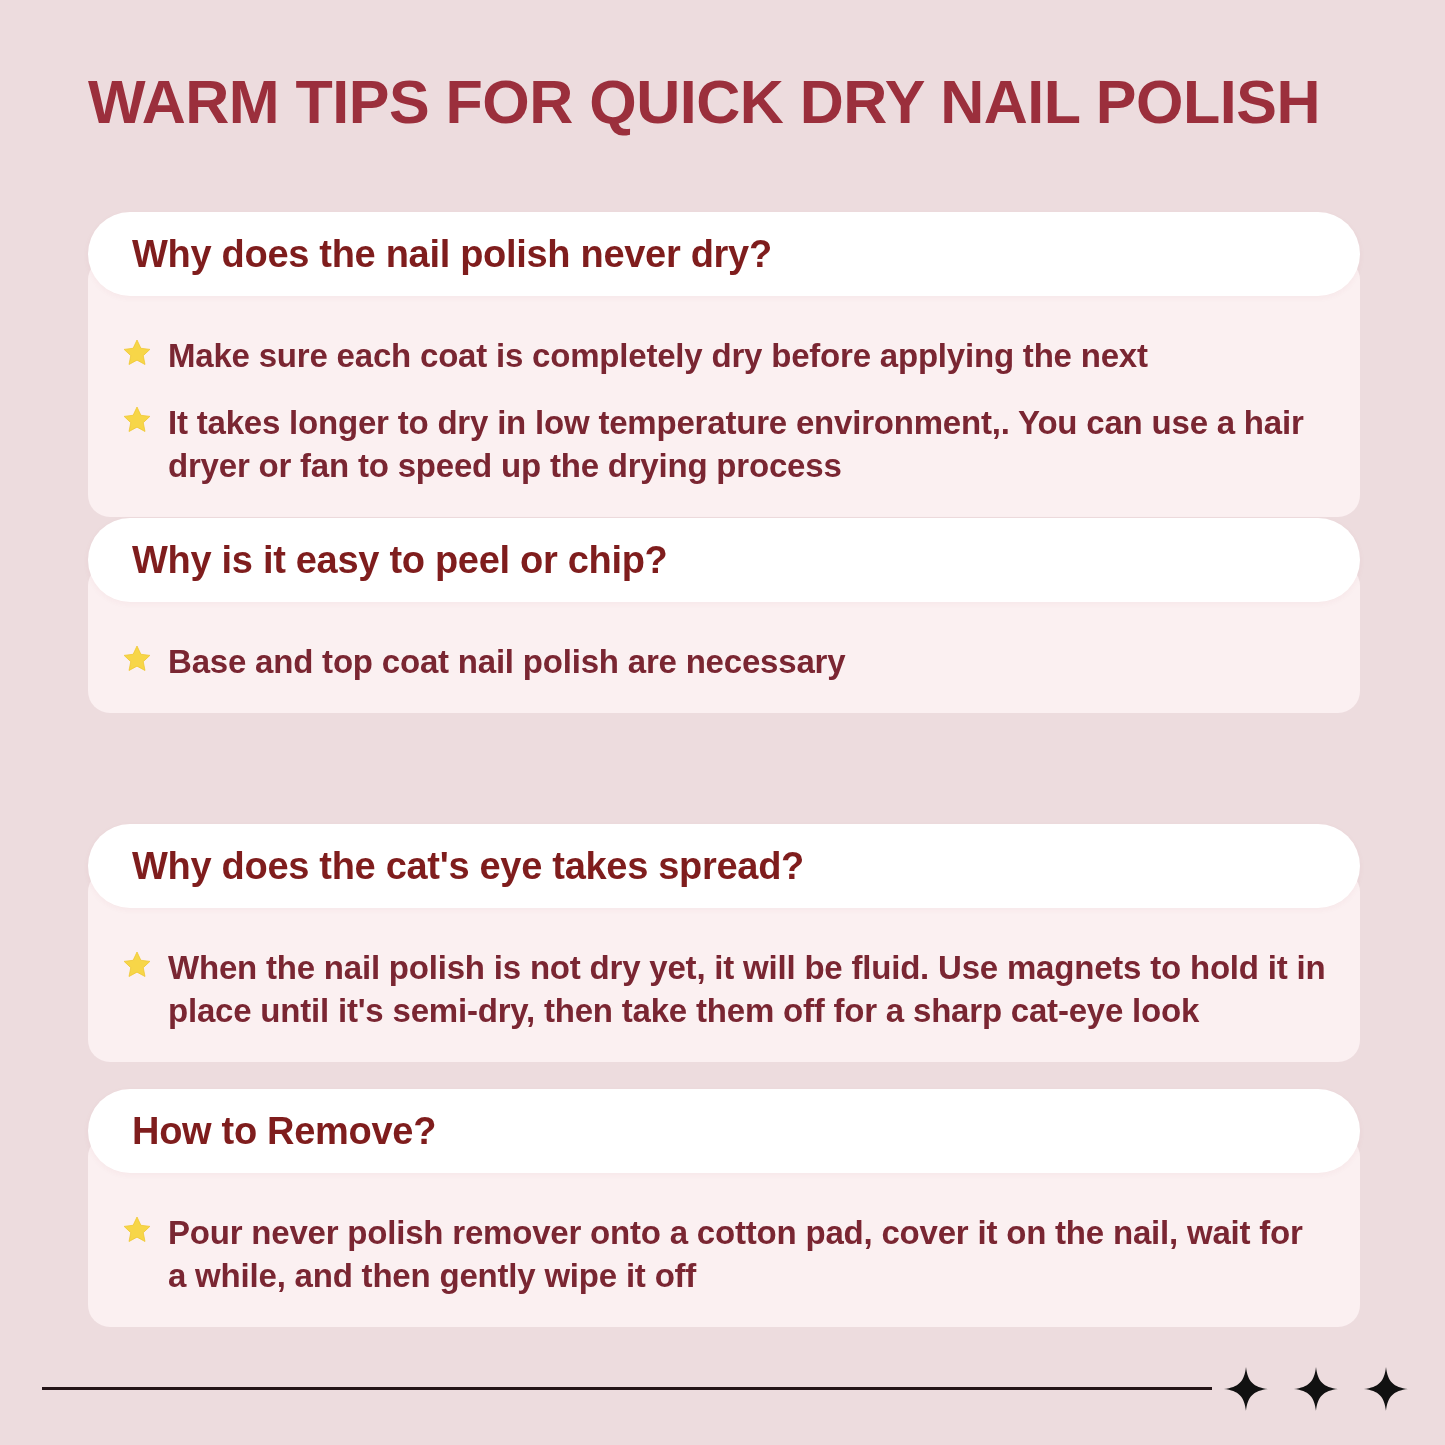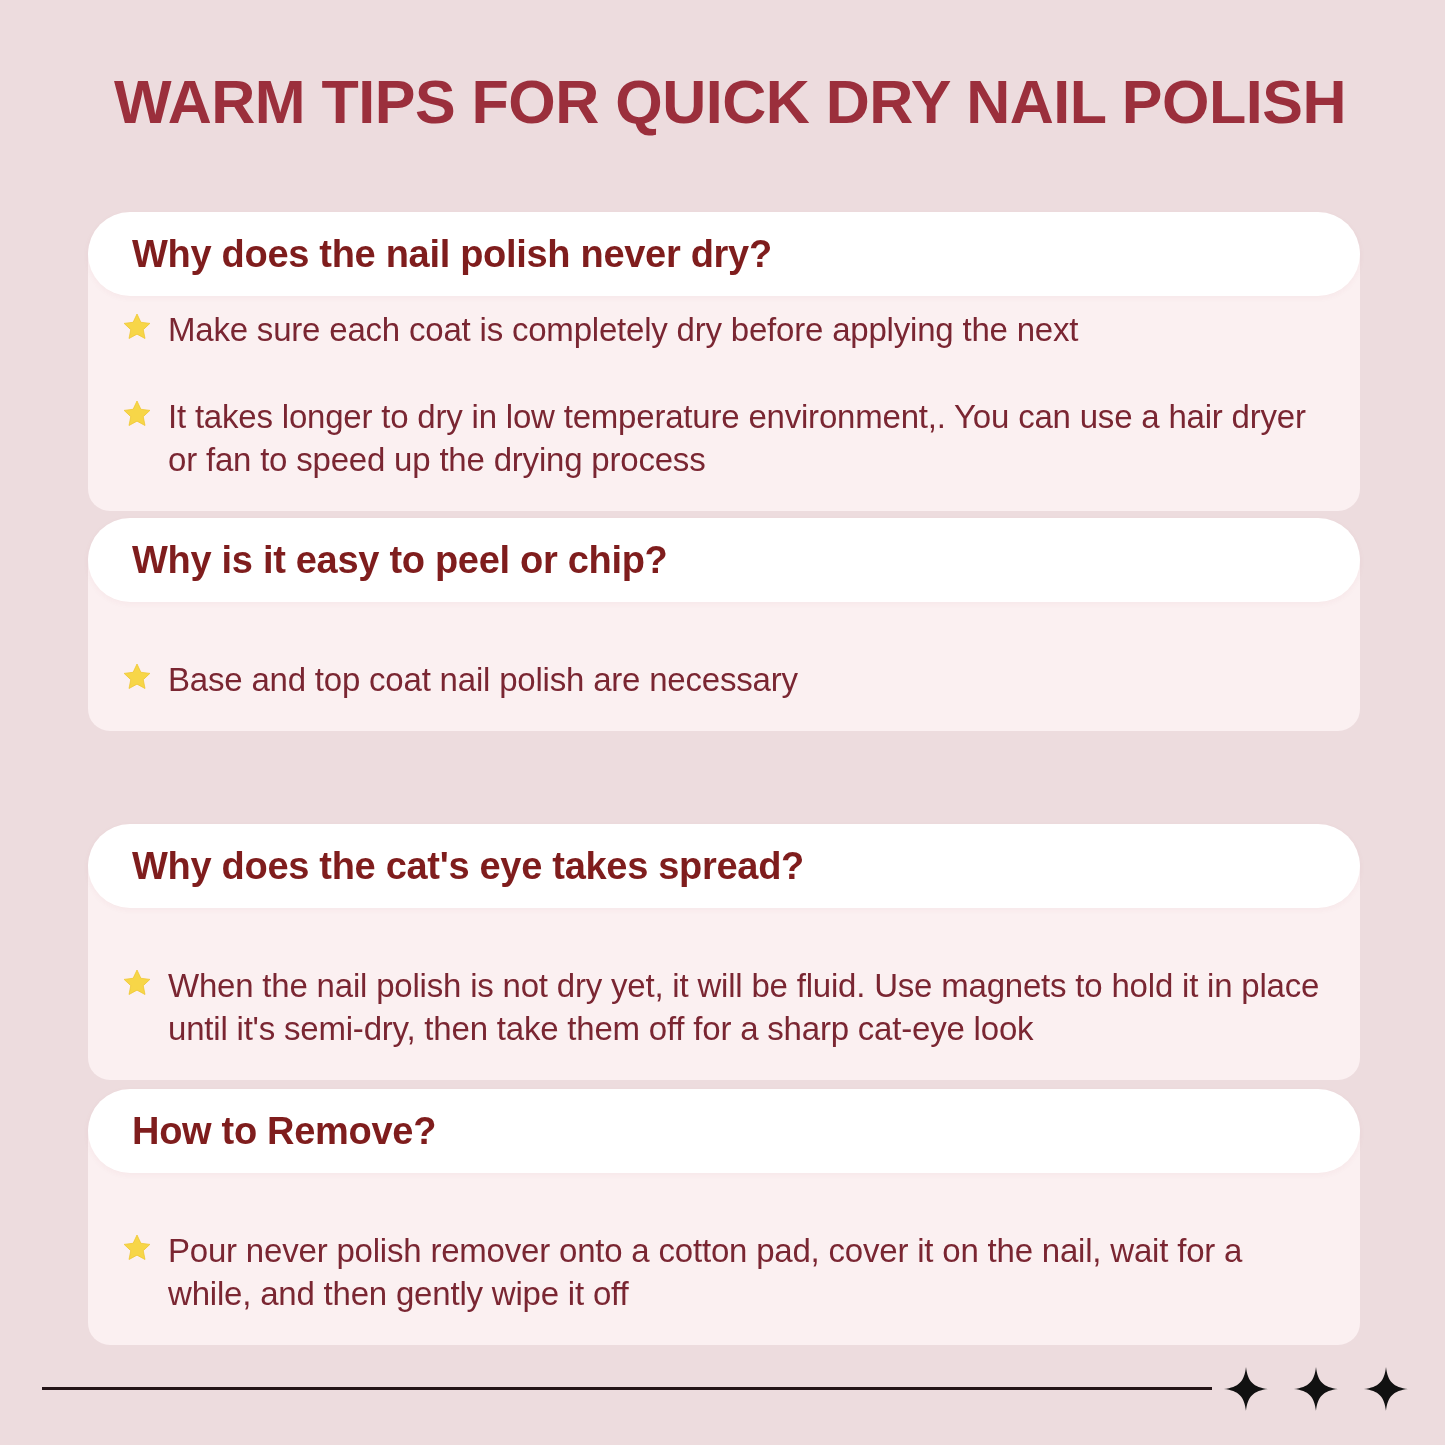--- a/index.html
+++ b/index.html
@@ -18,21 +18,21 @@
   .page {
     position: relative;
     width: 1445px;
     height: 1445px;
     box-sizing: border-box;
   }
 
   
   .page-title {
     position: absolute;
-    left: 114px;
+    left: 88px;
     top: 66px;
     width: 1270px;
     font-size: 61px;
     line-height: 72px;
     font-weight: 700;
     letter-spacing: -0.5px;
     color: #9B2F3C;
     white-space: nowrap;
     transform: scaleX(1.0);
     transform-origin: left top;
@@ -48,26 +48,27 @@
 
   .card {
     position: absolute;
     left: 88px;
     width: 1272px;
   }
 
   .card-body {
     position: absolute;
     left: 0;
-    top: 20px;
+    top: 46px;
     width: 100%;
     background: #FBF0F1;
     border-radius: 22px;
     box-sizing: border-box;
     padding: 76px 34px 30px 34px;
+    font-weight: bold;
   }
 
   .card-header {
     position: relative;
     z-index: 3;
     background: #FFFFFF;
     border-radius: 42px;
     height: 84px;
     display: flex;
     align-items: center;
@@ -88,21 +89,21 @@
   .bullets {
     position: relative;
     z-index: 2;
   }
 
   .bullet {
     display: flex;
     align-items: flex-start;
     margin-bottom: 24px;
   }
-  .bullet:last-child { margin-bottom: 0; margin-top: 44px; }
+  .bullet:last-child { margin-bottom: 0; }
 
   .bullet-star {
     flex: 0 0 auto;
     width: 36px;
     height: 36px;
     margin-top: 4px;
     margin-right: 10px;
     position: relative;
   }
 

